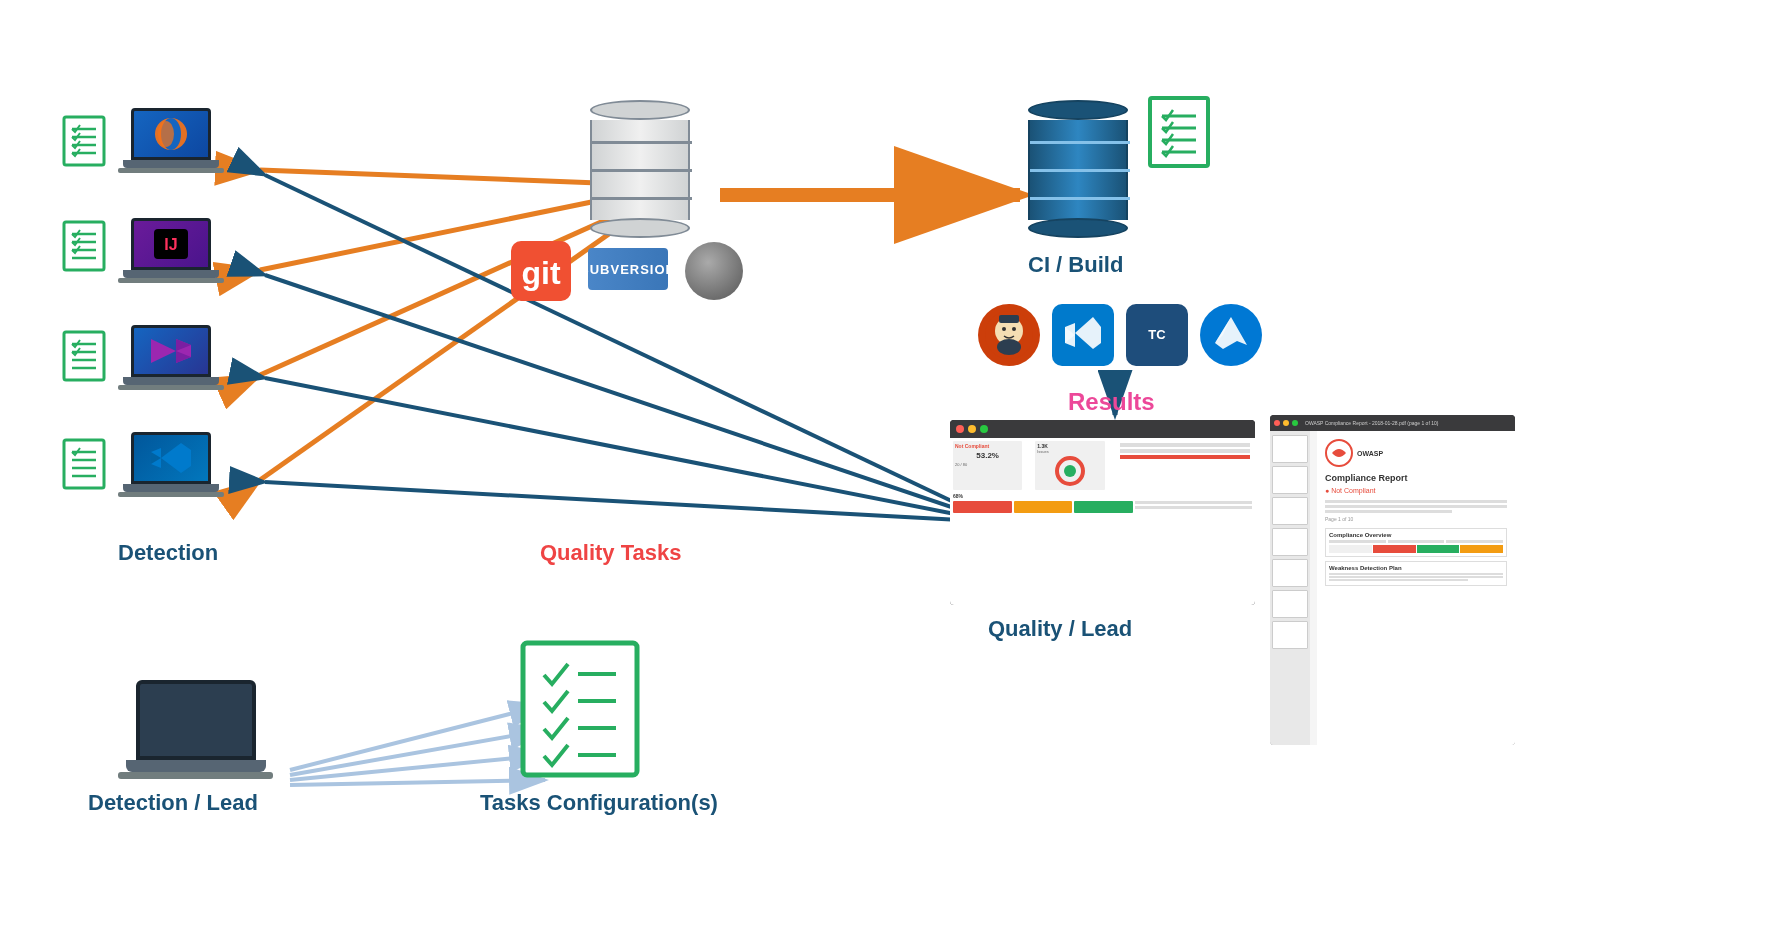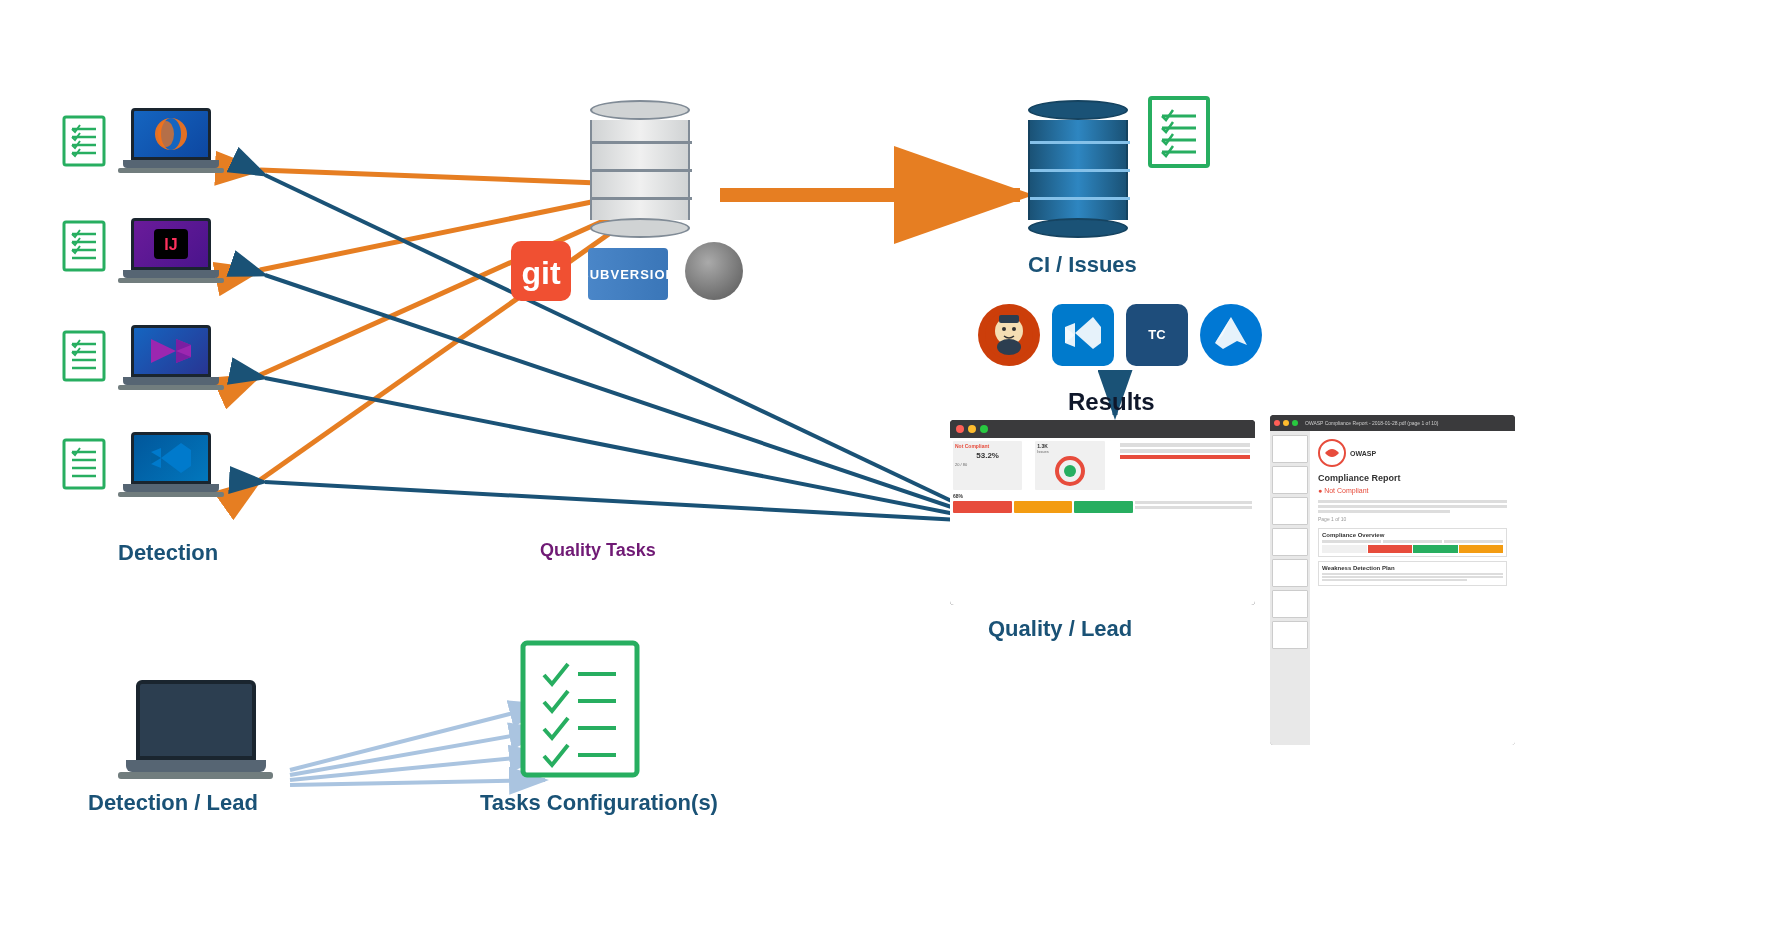--- a/index.html
+++ b/index.html
@@ -171,43 +171,44 @@
     .report-thumb {
       height: 28px;
       background: #fff;
       margin-bottom: 3px;
       border: 1px solid #ccc;
       border-radius: 1px;
     }
     .report-main {
       flex: 1;
       padding: 6px;
+      margin-left: 7px;
     }
     
     .checklist-svg {
       position: absolute;
     }
     
     .dev1-screen { background: linear-gradient(135deg, #1565c0, #0d47a1); }
     .dev2-screen { background: linear-gradient(135deg, #6a1b9a, #4a148c); justify-content: center; }
     .dev3-screen { background: linear-gradient(135deg, #1565c0, #283593); }
     .dev4-screen { background: linear-gradient(135deg, #01579b, #0277bd); }
     
     .results-label {
       position: absolute;
       font-size: 24px;
       font-weight: 700;
-      color: #0f172a;
+      color: #ec4899;
     }
     
     .quality-label {
       position: absolute;
-      font-size: 18px;
+      font-size: 22px;
       font-weight: 600;
-      color: #701a75;
+      color: #ef4444;
     }
   </style>
 </head>
 <body>
 
 <div class="diagram-container">
 
   <svg class="arrows-svg">
 
     <defs>
@@ -361,21 +362,21 @@
       <div class="db-line"></div>
     </div>
     <div class="db-bottom"></div>
   </div>
 
   <svg style="position:absolute; left:510px; top:240px;" width="62" height="62" viewBox="0 0 62 62">
     <rect x="1" y="1" width="60" height="60" rx="10" fill="#f05032"></rect>
     <text x="31" y="44" text-anchor="middle" font-size="32" font-weight="900" fill="white" font-family="Arial">git</text>
   </svg>
 
-  <div style="position:absolute; left:588px; top:248px; width:80px; height:52px; background: linear-gradient(to right, #4a86c8, #3a76b8); border-radius:4px; display:flex; align-items:center; justify-content:center;">
+  <div style="position:absolute; left:588px; top:248px; width:80px; height:42px; background: linear-gradient(to right, #4a86c8, #3a76b8); border-radius:4px; display:flex; align-items:center; justify-content:center;">
     <span style="color:white; font-size:13px; font-weight:bold; letter-spacing:1px;">SUBVERSION</span>
   </div>
 
   <div style="position:absolute; left:685px; top:242px; width:58px; height:58px; border-radius:50%; background: radial-gradient(circle at 40% 35%, #aaa, #555);"></div>
 
   <div class="database db-dark" style="left: 1028px; top: 100px;">
     <div class="db-top"></div>
     <div class="db-body">
       <div class="db-line"></div>
       <div class="db-line"></div>
@@ -389,21 +390,21 @@
     <line x1="14" y1="20" x2="48" y2="20" stroke="#27ae60" stroke-width="3"></line>
     <line x1="14" y1="32" x2="48" y2="32" stroke="#27ae60" stroke-width="3"></line>
     <line x1="14" y1="44" x2="48" y2="44" stroke="#27ae60" stroke-width="3"></line>
     <line x1="14" y1="56" x2="48" y2="56" stroke="#27ae60" stroke-width="3"></line>
     <polyline points="14,20 18,24 25,14" fill="none" stroke="#27ae60" stroke-width="2.5"></polyline>
     <polyline points="14,32 18,36 25,26" fill="none" stroke="#27ae60" stroke-width="2.5"></polyline>
     <polyline points="14,44 18,48 25,38" fill="none" stroke="#27ae60" stroke-width="2.5"></polyline>
     <polyline points="14,56 18,60 25,50" fill="none" stroke="#27ae60" stroke-width="2.5"></polyline>
   </svg>
 
-  <div class="label" style="left: 1028px; top: 252px;">CI / Issues</div>
+  <div class="label" style="left: 1028px; top: 252px;">CI / Build</div>
 
   <div style="position:absolute; left:978px; top:304px; width:62px; height:62px; border-radius:50%; background:#cc3e0a; display:flex; align-items:center; justify-content:center; overflow:hidden;">
     <svg width="52" height="52" viewBox="0 0 52 52">
       <circle cx="26" cy="26" r="24" fill="#cc3e0a"></circle>
 
       <circle cx="26" cy="22" r="14" fill="#f5deb3"></circle>
       <ellipse cx="26" cy="38" rx="12" ry="8" fill="#2c3e50"></ellipse>
       <circle cx="21" cy="20" r="2" fill="#333"></circle>
       <circle cx="31" cy="20" r="2" fill="#333"></circle>
       <path d="M21 27 Q26 31 31 27" stroke="#333" stroke-width="1.5" fill="none"></path>

